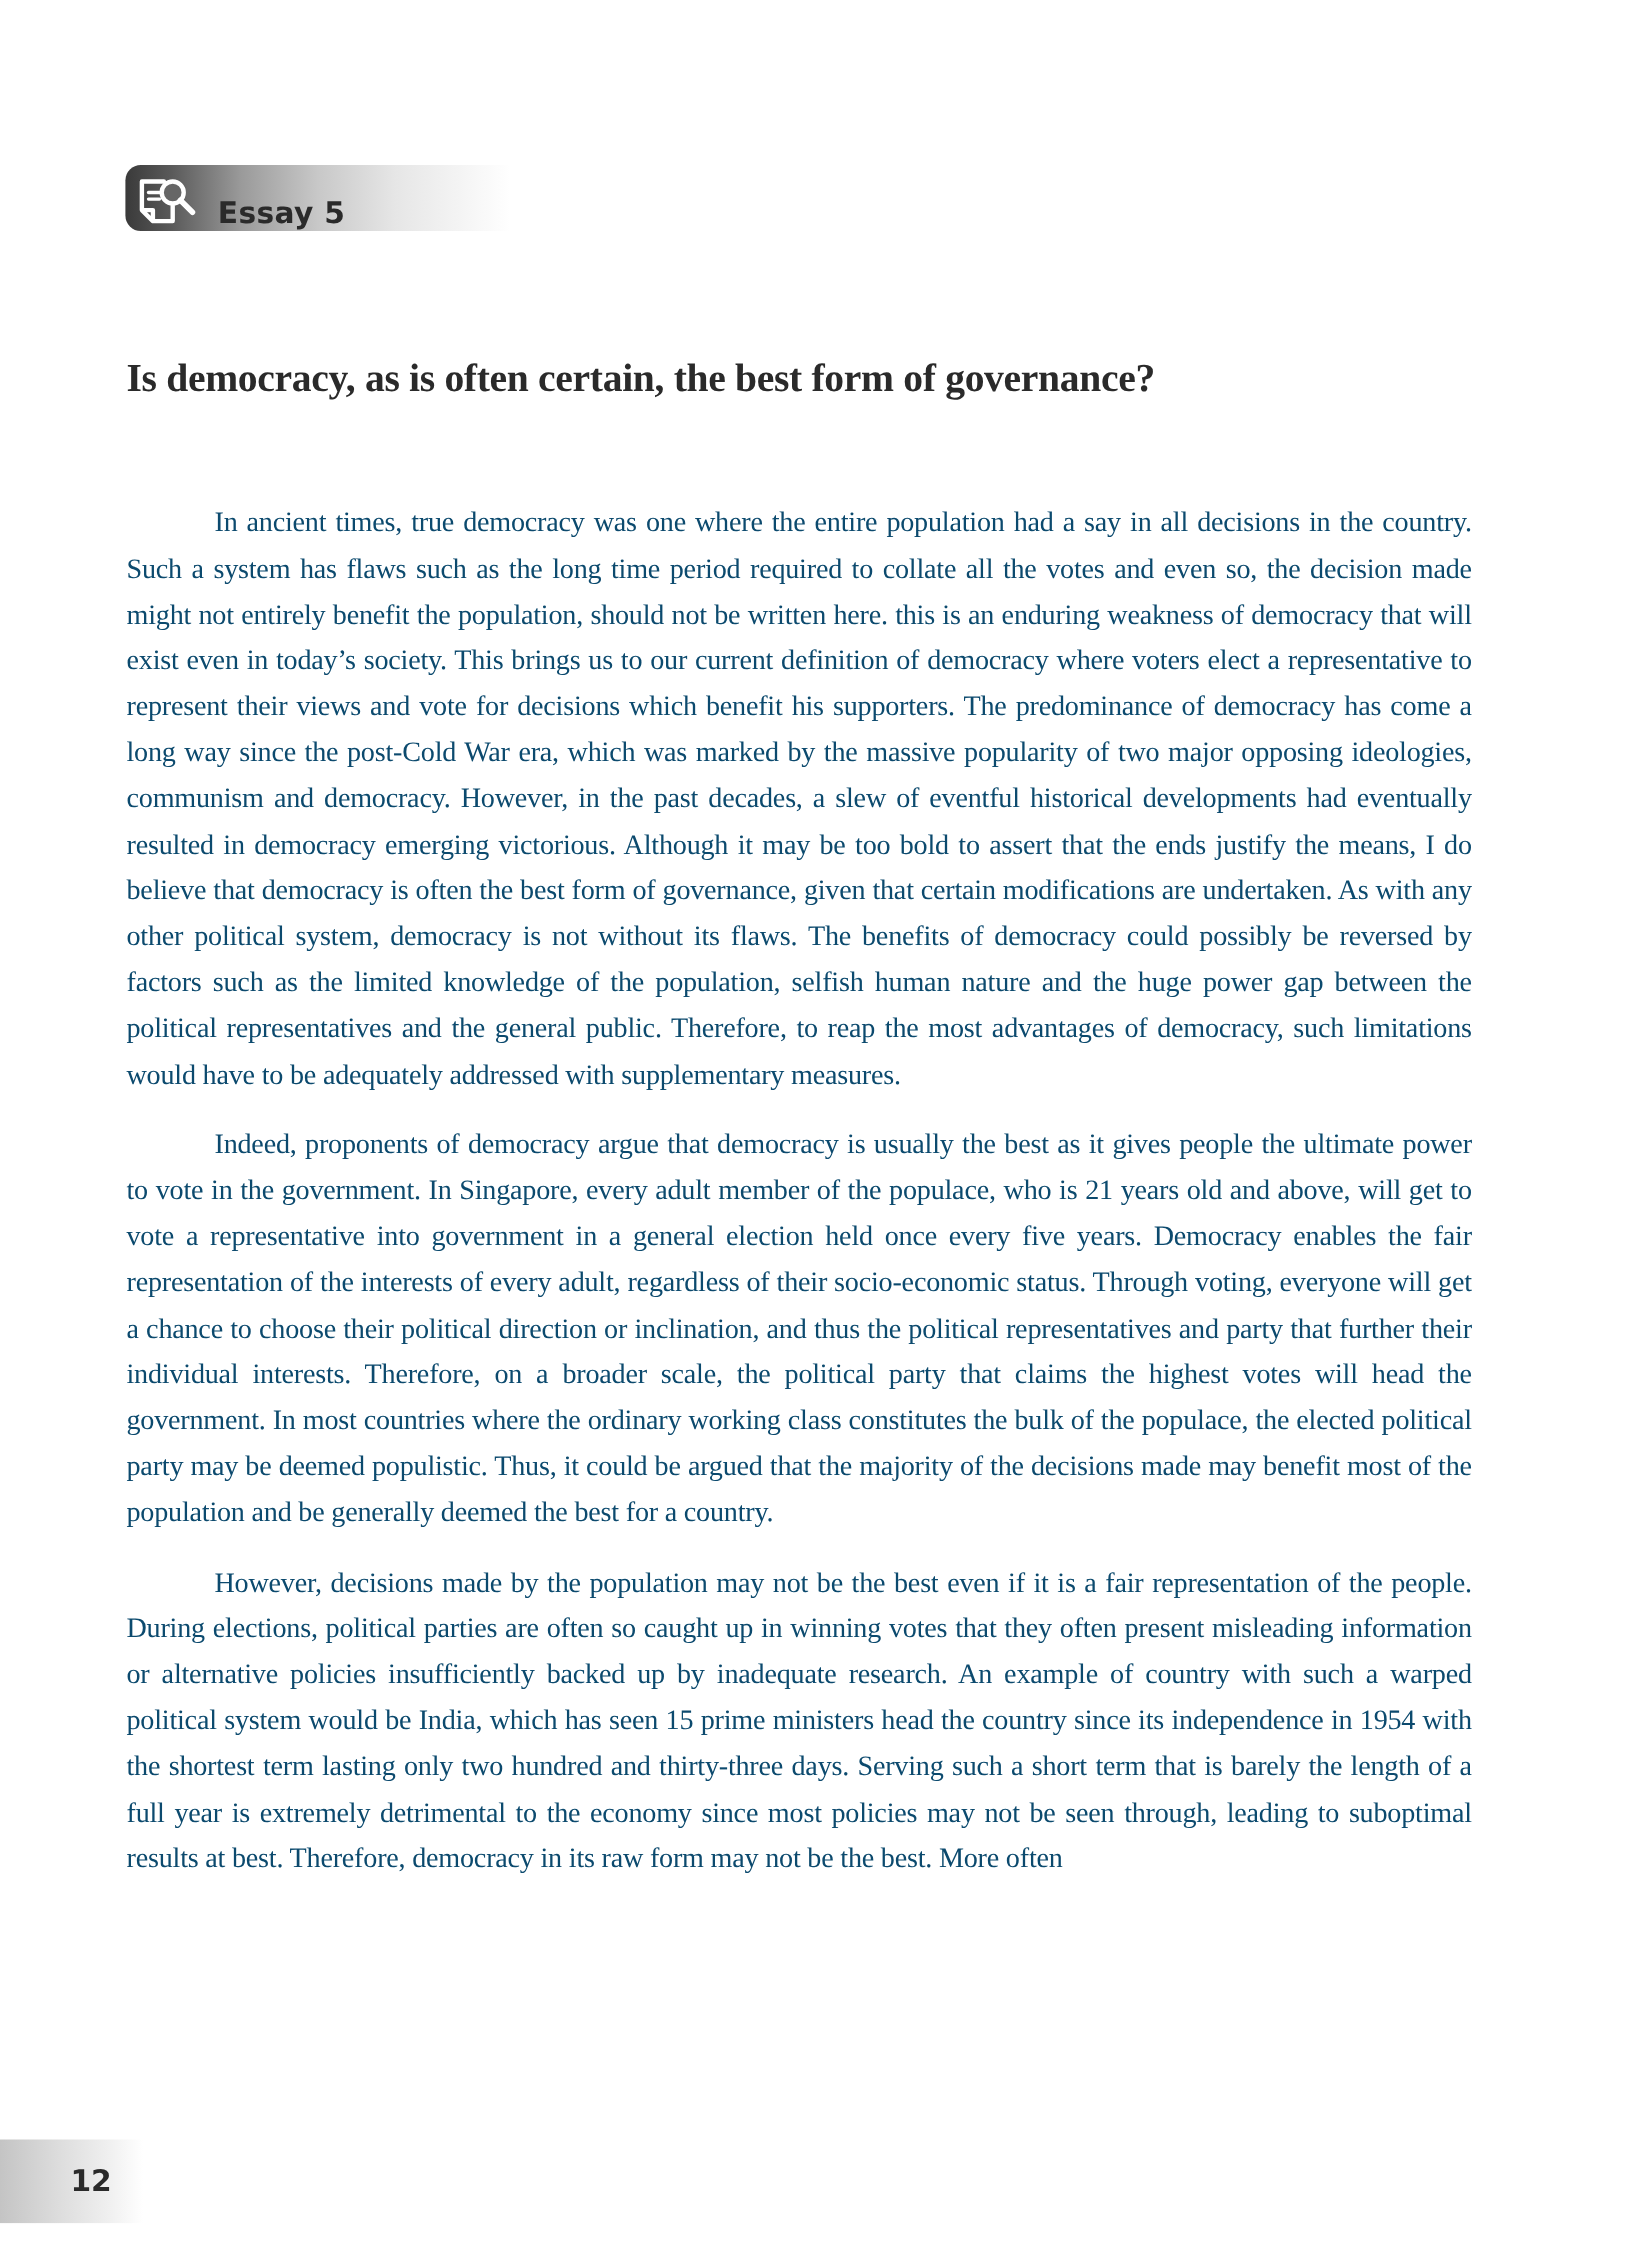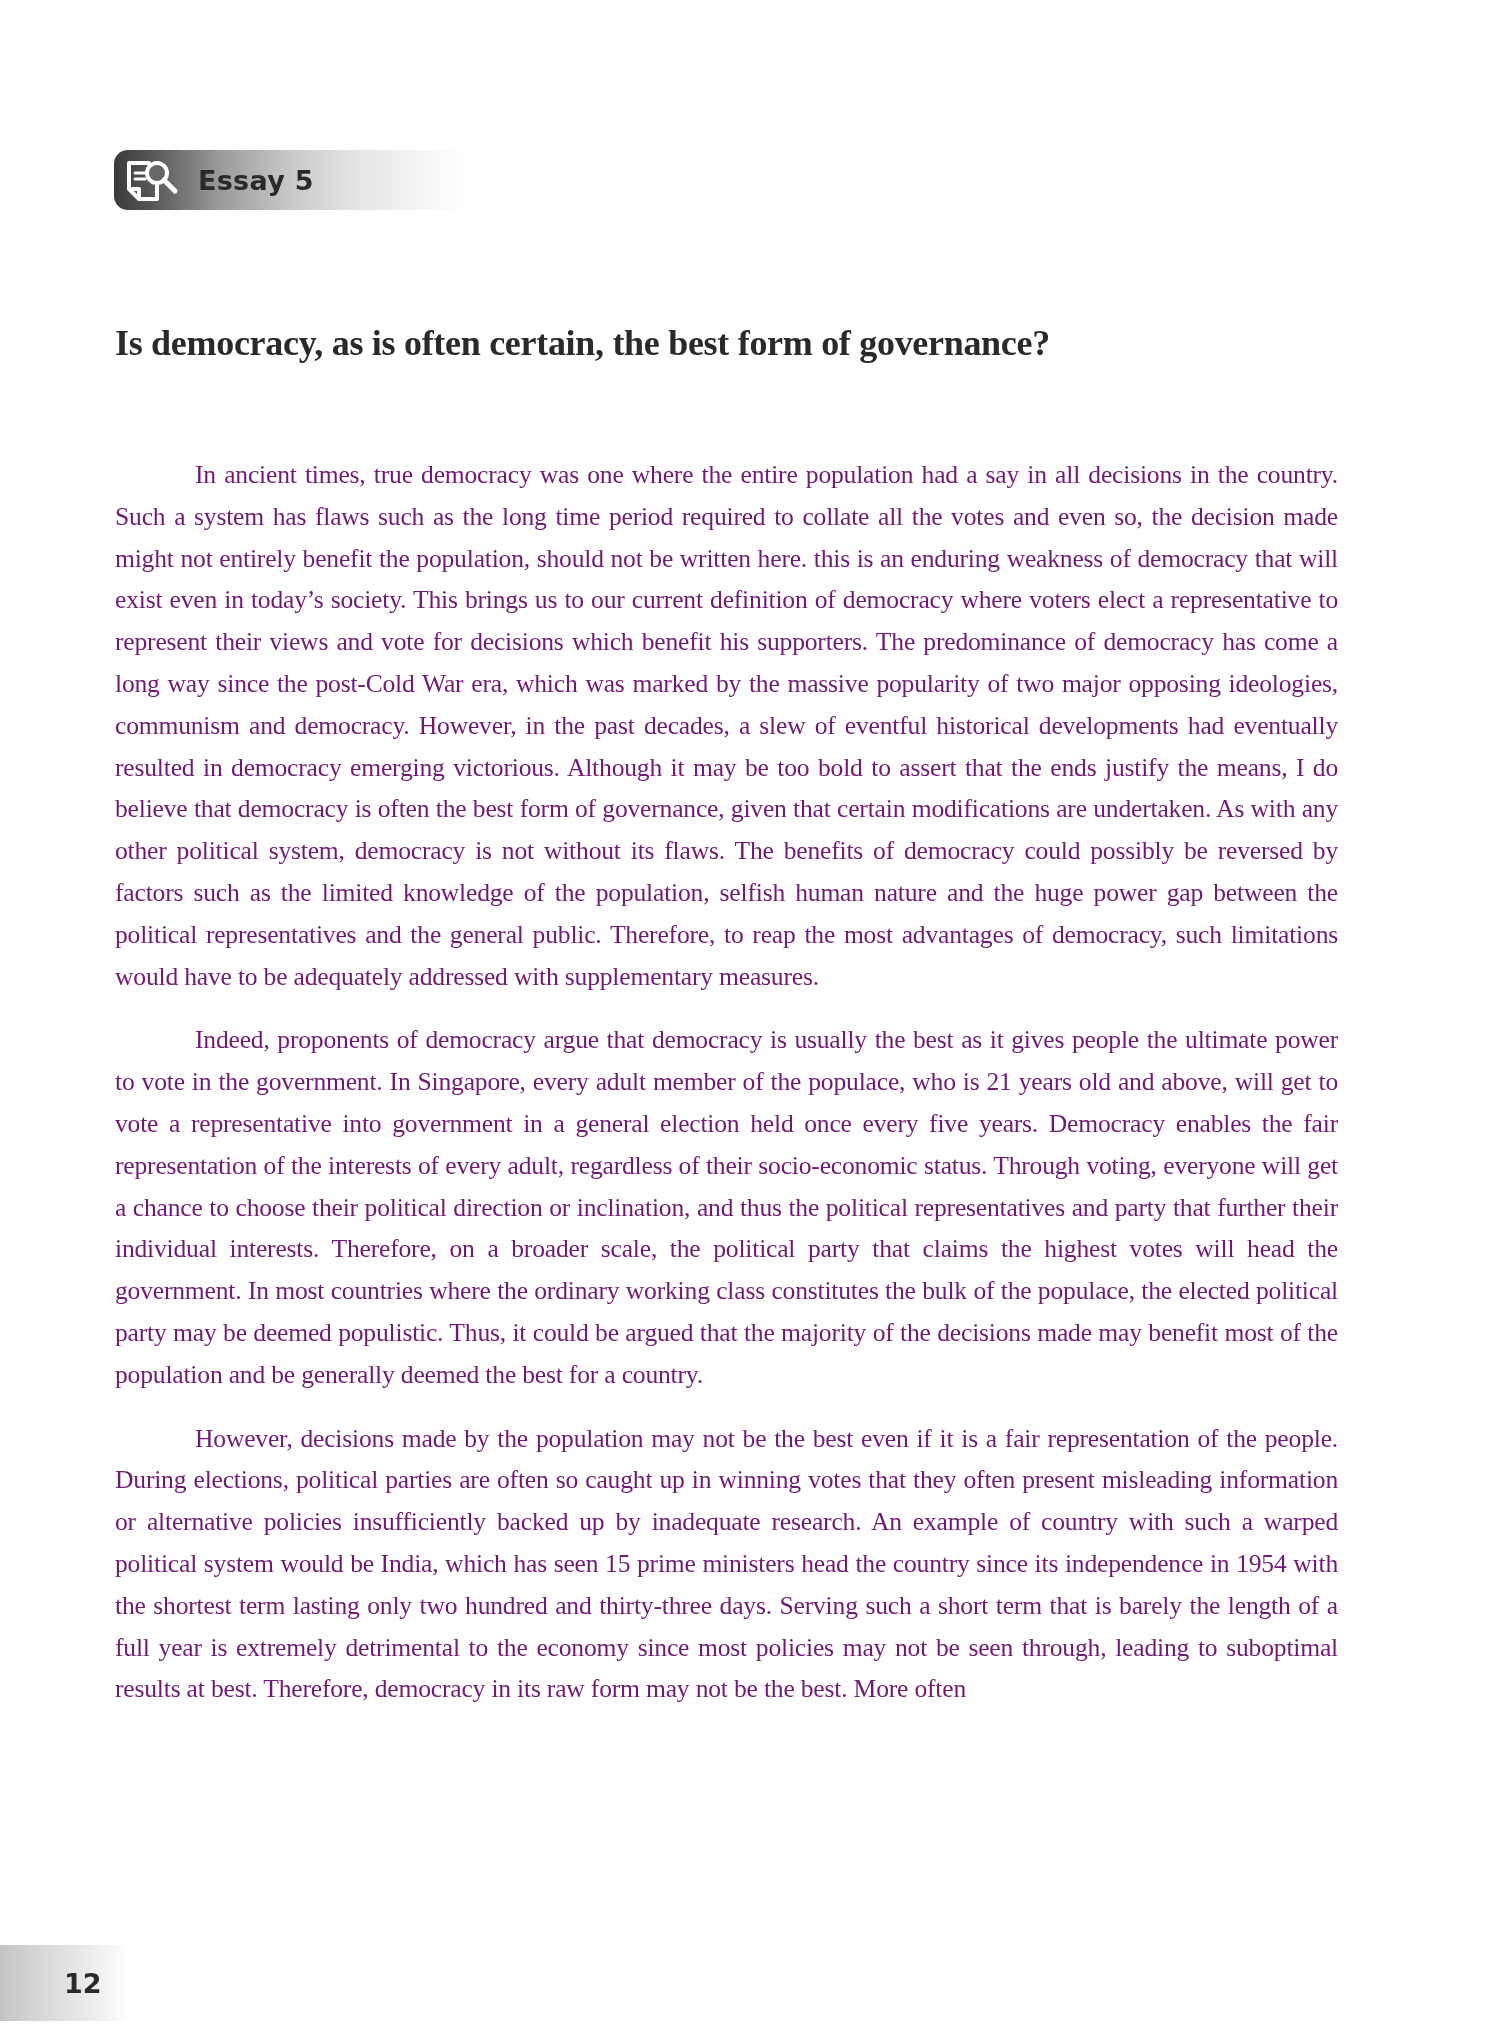--- a/index.html
+++ b/index.html
@@ -17,21 +17,21 @@
     }
     .essay-label {
       position: absolute;
       left: 114px;
       top: 150px;
       width: 350px;
       height: 60px;
       border-radius: 14px 0 0 14px;
       background: linear-gradient(to right, #3a3a3a 0%, #5a5a5a 12%, #9a9a9a 30%, #c8c8c8 50%, #e6e6e6 70%, #ffffff 100%);
       display: flex;
-      align-items: center;
+      align-items: flex-end;
     }
     .essay-icon {
       width: 64px;
       height: 56px;
       margin-left: 6px;
       display: flex;
       align-items: center;
       justify-content: center;
     }
     .essay-label-text {
@@ -59,21 +59,21 @@
       left: 115px;
       top: 454px;
       width: 1223px;
     }
     .para {
       margin: 0 0 22px 0;
       font-size: 25.6px;
       line-height: 41.8px;
       text-align: justify;
       text-indent: 80px;
-      color: #701a75;
+      color: #0c4a6e;
       letter-spacing: -0.2px;
     }
     .page-number-box {
       position: absolute;
       left: 0;
       top: 1945px;
       width: 130px;
       height: 76px;
       background: linear-gradient(to right, #c4c4c4 0%, #dcdcdc 40%, #efefef 75%, #ffffff 100%);
       display: flex;

